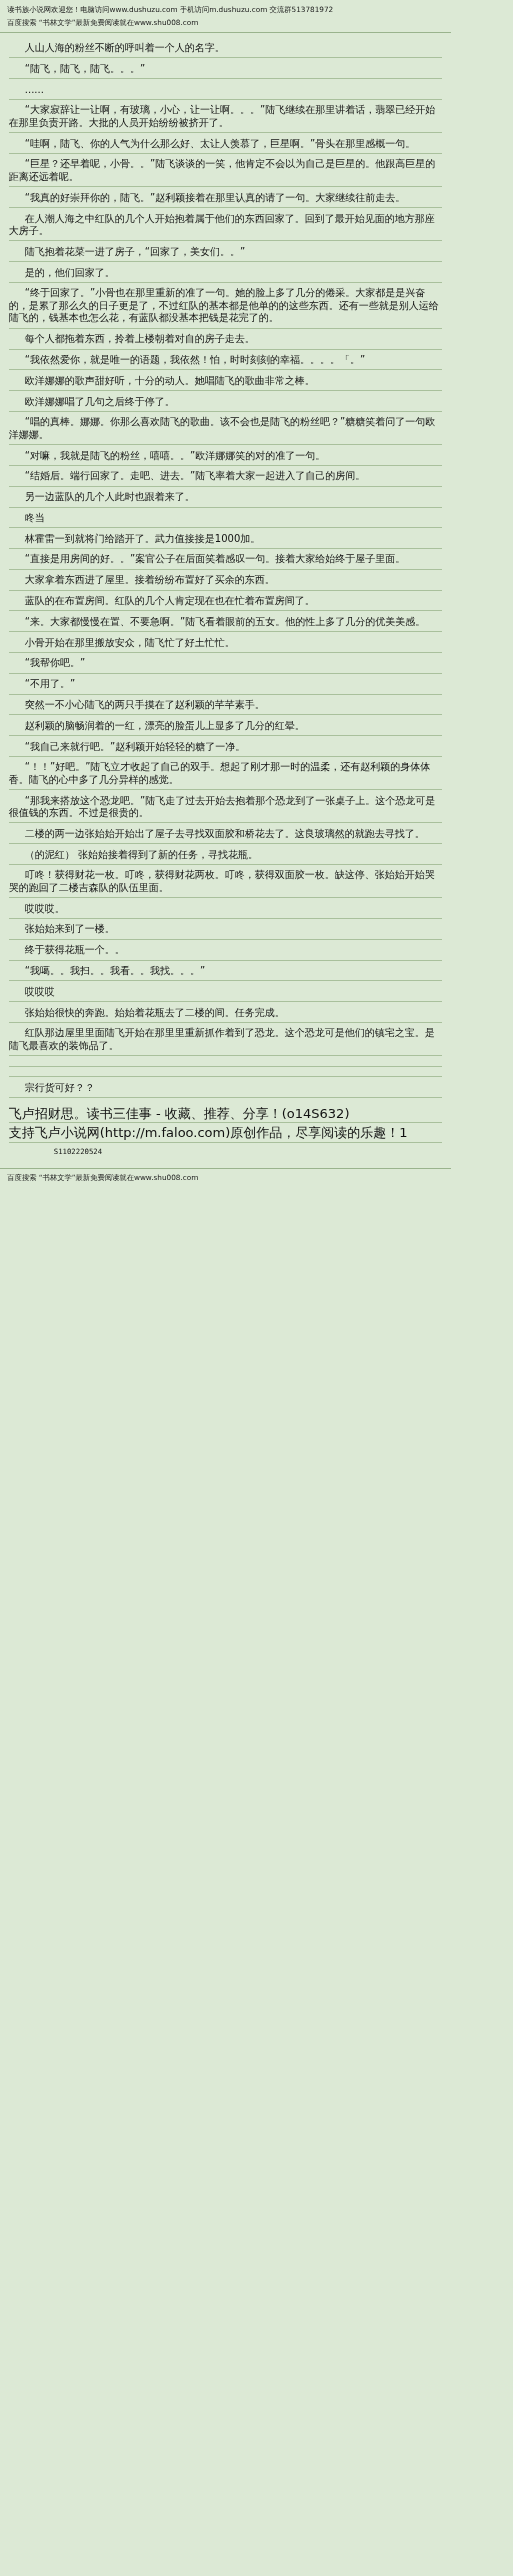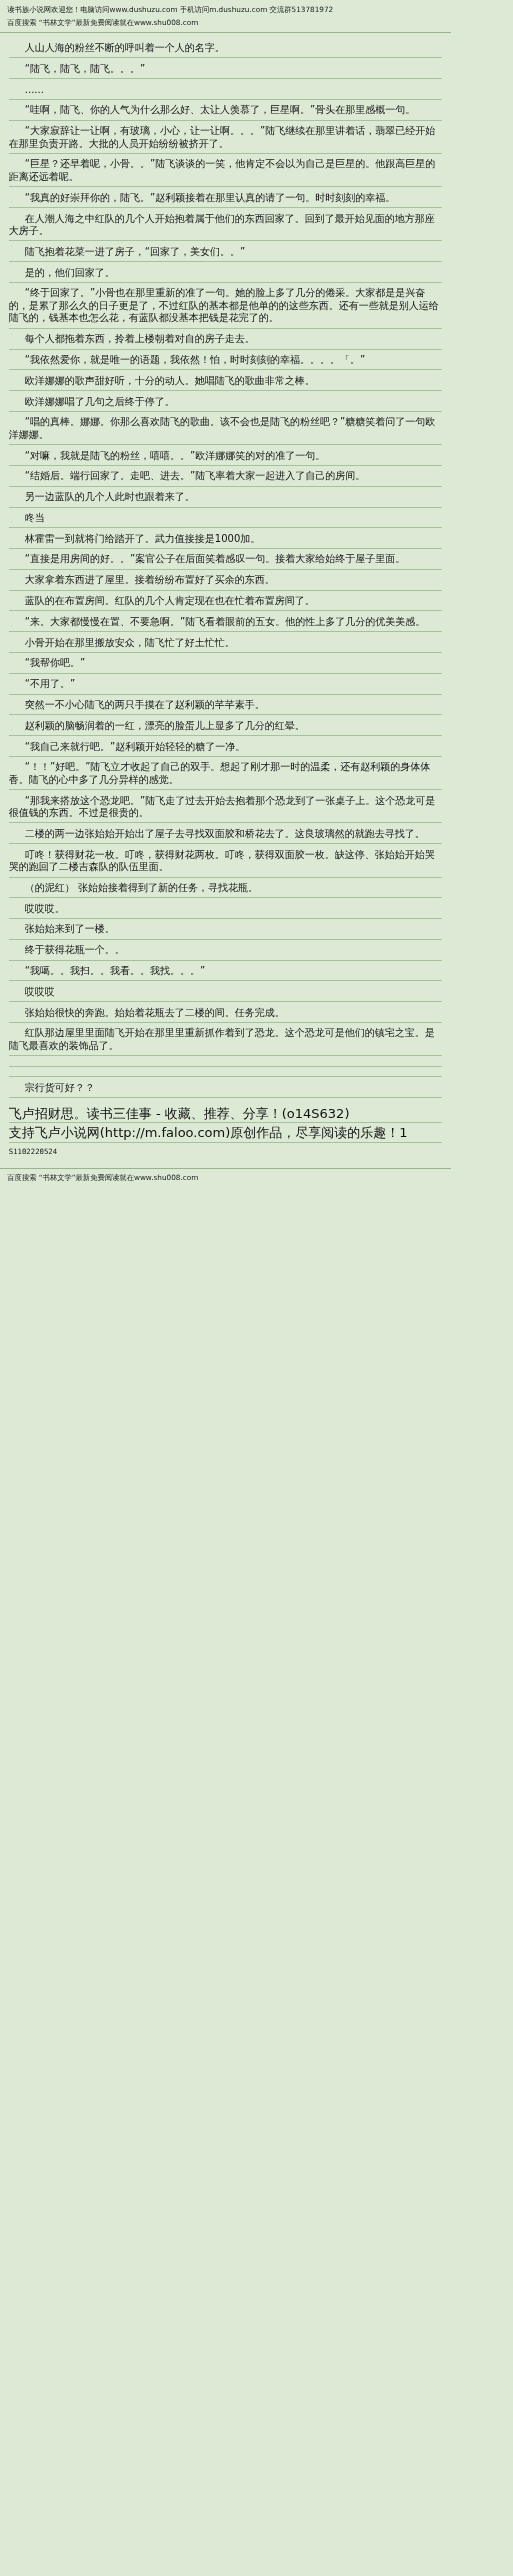--- a/index.html
+++ b/index.html
@@ -57,20 +57,21 @@
   }
   .footer .fline {
     font-size: 13px;
     line-height: 11.7px;
     padding: 3.7px 0 2.9px 0;
     border-bottom: 0.7px solid #a9c09c;
     color: #111;
   }
   .footer .fline.last {
     border-bottom: none;
+    margin-left: 45px;
   }
   .footer .code {
     font-family: "DejaVu Sans Mono", "Liberation Mono", monospace;
     font-size: 7.3px;
   }
   .bottombar {
     padding: 2.9px 7.3px 7.3px 7.3px;
     font-size: 7.3px;
     line-height: 11px;
     border-top: 0.7px solid #9ab38d;
@@ -84,24 +85,24 @@
   <div class="topbar">
     <div class="line1">读书族小说网欢迎您！电脑访问www.dushuzu.com 手机访问m.dushuzu.com 交流群513781972</div>
     <div class="line2">百度搜索 “书林文学”最新免费阅读就在www.shu008.com</div>
   </div>
   <hr class="rule">
 
   <div class="content" id="content-area">
       <p class="para">人山人海的粉丝不断的呼叫着一个人的名字。</p>
       <p class="para">“陆飞，陆飞，陆飞。。。”</p>
       <p class="para">......</p>
+      <p class="para">“大家寂辞让一让啊，有玻璃，小心，让一让啊。。。”陆飞继续在那里讲着话，翡翠已经开始在那里负责开路。大批的人员开始纷纷被挤开了。</p>
       <p class="para">“哇啊，陆飞、你的人气为什么那么好、太让人羡慕了，巨星啊。”骨头在那里感概一句。</p>
-      <p class="para">“大家寂辞让一让啊，有玻璃，小心，让一让啊。。。”陆飞继续在那里讲着话，翡翠已经开始在那里负责开路。大批的人员开始纷纷被挤开了。</p>
       <p class="para">“巨星？还早着呢，小骨。。”陆飞谈谈的一笑，他肯定不会以为自己是巨星的。他跟高巨星的距离还远着呢。</p>
-      <p class="para">“我真的好崇拜你的，陆飞。”赵利颖接着在那里认真的请了一句。时时刻刻的幸福。</p>
+      <p class="para">“我真的好崇拜你的，陆飞。”赵利颖接着在那里认真的请了一句。大家继续往前走去。</p>
       <p class="para">在人潮人海之中红队的几个人开始抱着属于他们的东西回家了。回到了最开始见面的地方那座大房子。</p>
       <p class="para">陆飞抱着花菜一进了房子，“回家了，美女们。。”</p>
       <p class="para">是的，他们回家了。</p>
       <p class="para">“终于回家了。”小骨也在那里重新的准了一句。她的脸上多了几分的倦采。大家都是是兴奋的，是累了那么久的日子更是了，不过红队的基本都是他单的的这些东西。还有一些就是别人运给陆飞的，钱基本也怎么花，有蓝队都没基本把钱是花完了的。</p>
       <p class="para">每个人都拖着东西，拎着上楼朝着对自的房子走去。</p>
       <p class="para">“我依然爱你，就是唯一的语题，我依然！怕，时时刻刻的幸福。。。。「。”</p>
       <p class="para">欧洋娜娜的歌声甜好听，十分的动人。她唱陆飞的歌曲非常之棒。</p>
       <p class="para">欧洋娜娜唱了几句之后终于停了。</p>
       <p class="para">“唱的真棒。娜娜。你那么喜欢陆飞的歌曲。该不会也是陆飞的粉丝吧？”糖糖笑着问了一句欧洋娜娜。</p>
       <p class="para">“对嘛，我就是陆飞的粉丝，嘻嘻。。”欧洋娜娜笑的对的准了一句。</p>
@@ -115,22 +116,22 @@
       <p class="para">“来。大家都慢慢在置、不要急啊。”陆飞看着眼前的五女。他的性上多了几分的优美美感。</p>
       <p class="para">小骨开始在那里搬放安众，陆飞忙了好土忙忙。</p>
       <p class="para">“我帮你吧。”</p>
       <p class="para">“不用了。”</p>
       <p class="para">突然一不小心陆飞的两只手摸在了赵利颖的芊芊素手。</p>
       <p class="para">赵利颖的脑畅润着的一红，漂亮的脸蛋儿上显多了几分的红晕。</p>
       <p class="para">“我自己来就行吧。”赵利颖开始轻轻的糖了一净。</p>
       <p class="para">“！！”好吧。”陆飞立才收起了自己的双手。想起了刚才那一时的温柔，还有赵利颖的身体体香。陆飞的心中多了几分异样的感觉。</p>
       <p class="para">“那我来搭放这个恐龙吧。”陆飞走了过去开始去抱着那个恐龙到了一张桌子上。这个恐龙可是很值钱的东西。不过是很贵的。</p>
       <p class="para">二楼的两一边张始始开始出了屋子去寻找双面胶和桥花去了。这良玻璃然的就跑去寻找了。</p>
+      <p class="para">（的泥红）    张始始接着得到了新的任务，寻找花瓶。</p>
       <p class="para">叮咚！获得财花一枚。叮咚，获得财花两枚。叮咚，获得双面胶一枚。缺这停、张始始开始哭哭的跑回了二楼吉森队的队伍里面。</p>
-      <p class="para">（的泥红）    张始始接着得到了新的任务，寻找花瓶。</p>
       <p class="para">哎哎哎。</p>
       <p class="para">张始始来到了一楼。</p>
       <p class="para">终于获得花瓶一个。。</p>
       <p class="para">“我噶。。我扫。。我看。。我找。。。”</p>
       <p class="para">哎哎哎</p>
       <p class="para">张始始很快的奔跑。始始着花瓶去了二楼的间。任务完成。</p>
       <p class="para">红队那边屋里里面陆飞开始在那里里重新抓作着到了恐龙。这个恐龙可是他们的镇宅之宝。是陆飞最喜欢的装饰品了。</p>
       <p class="para blank"></p>
       <p class="para blank"></p>
       <p class="para">宗行货可好？？</p>

